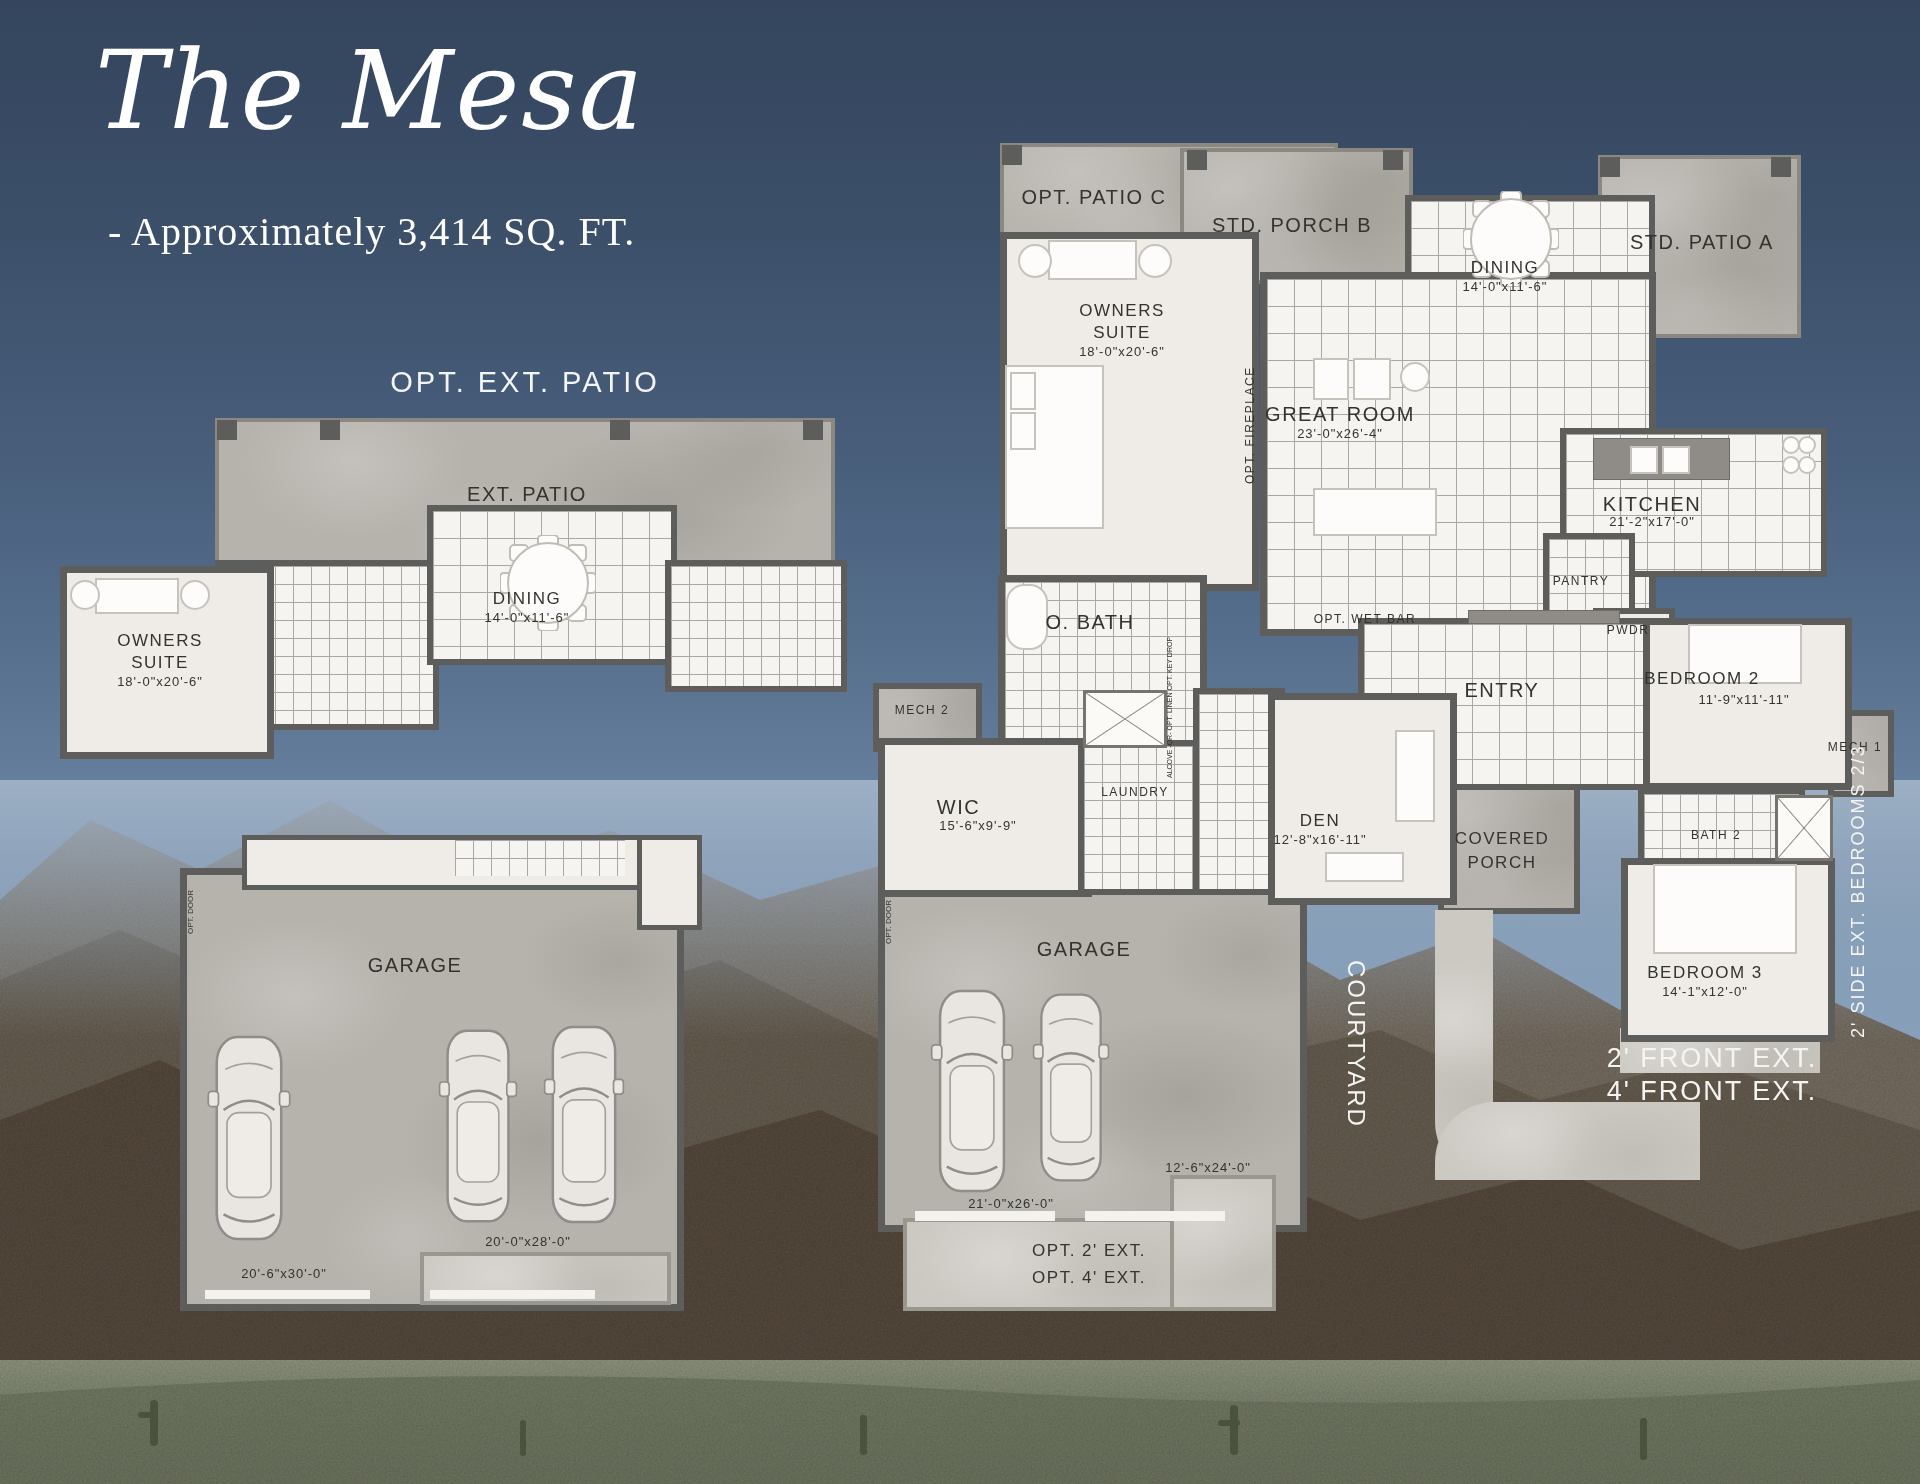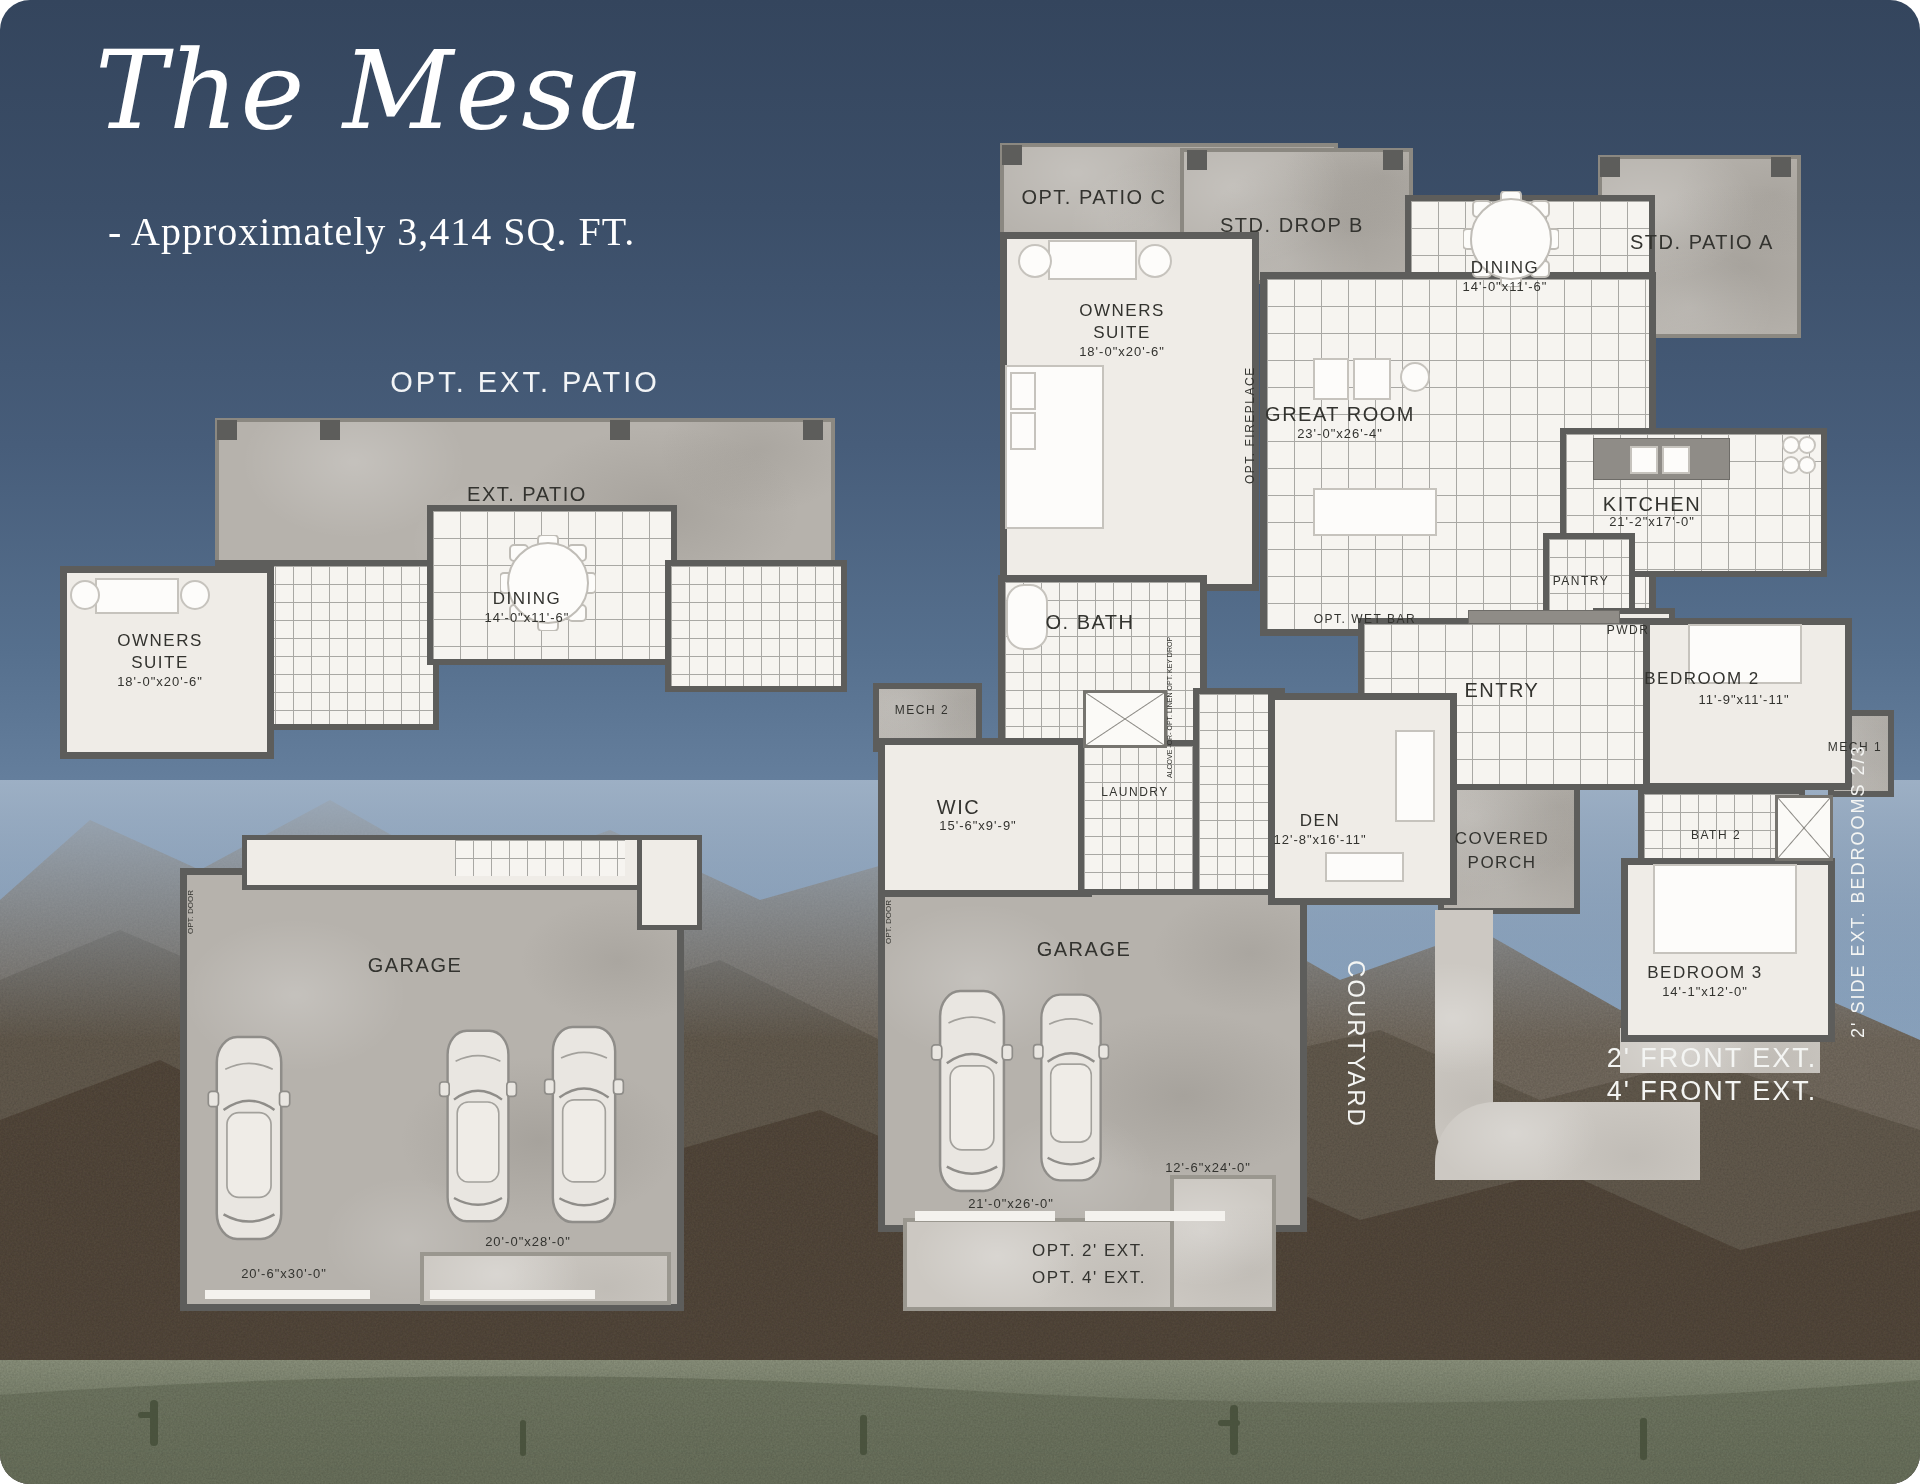--- a/index.html
+++ b/index.html
@@ -1,18 +1,18 @@
 <!DOCTYPE html>
 <html><head>
 <meta charset="utf-8">
 <style>
   html,body{margin:0;padding:0;}
   #canvas{position:relative;width:1920px;height:1484px;overflow:hidden;
     background:linear-gradient(180deg,#34455d 0%,#3b4e68 14%,#475d7a 30%,#56708e 44%,#6a84a2 56%,#7f99b5 66%,#93a9c1 76%,#a3b5c9 84%);
-    font-family:"Liberation Sans",sans-serif;border-radius:30px;}
+    font-family:"Liberation Sans",sans-serif;}
   .lbl{position:absolute;color:#33332f;letter-spacing:1.5px;text-align:center;line-height:1.25;font-size:17px;z-index:6;white-space:nowrap;}
   .dims{font-size:13px;letter-spacing:1px;}
   .big{font-size:20px;}
   .sm{font-size:12px;}
   .whead{position:absolute;color:#f2f4f6;font-size:29px;letter-spacing:3px;text-align:center;z-index:6;white-space:nowrap;}
   .wlbl{position:absolute;color:#f4f5f3;z-index:6;white-space:nowrap;letter-spacing:2px;}
   .vtext{writing-mode:vertical-rl;transform:rotate(180deg);}
   .vtext-cw{writing-mode:vertical-rl;}
   .concrete{position:absolute;background-color:#b6b2ac;z-index:2;
     background-image:radial-gradient(ellipse 160px 110px at 22% 28%,rgba(255,255,255,.20),transparent 70%),
@@ -153,21 +153,21 @@
 
     <div class="concrete pb" style="left:130px;top:3px;width:330px;height:92px;border-bottom:8px solid #5d5d5b;"></div>
     <div class="concrete pb" style="left:310px;top:8px;width:225px;height:128px;"></div>
     <div class="concrete pb" style="left:728px;top:15px;width:195px;height:175px;"></div>
     <div class="col" style="left:317px;top:10px;"></div>
     <div class="col" style="left:513px;top:10px;"></div>
     <div class="col" style="left:730px;top:17px;"></div>
     <div class="col" style="left:901px;top:17px;"></div>
     <div class="col" style="left:132px;top:5px;"></div>
     <div class="lbl big" style="left:124px;top:45px;width:200px;">OPT. PATIO C</div>
-    <div class="lbl big" style="left:322px;top:73px;width:200px;">STD. DROP B</div>
+    <div class="lbl big" style="left:322px;top:73px;width:200px;">STD. PORCH B</div>
     <div class="lbl big" style="left:732px;top:90px;width:200px;">STD. PATIO A</div>
 
     <div class="tiles w6" style="left:535px;top:55px;width:238px;height:90px;border-bottom:none;"></div>
     <div class="tiles w7" style="left:390px;top:132px;width:382px;height:350px;"></div>
     <svg class="fx" style="left:593px;top:51px;" width="96" height="96" viewBox="0 0 96 96">
       <g fill="#fdfcfa" stroke="#c0bdb7" stroke-width="2">
         <rect x="38" y="0" width="20" height="14" rx="4"></rect>
           <rect x="38" y="82" width="20" height="14" rx="4"></rect>
         <rect x="0" y="38" width="14" height="20" rx="4"></rect>
           <rect x="82" y="38" width="14" height="20" rx="4"></rect>

